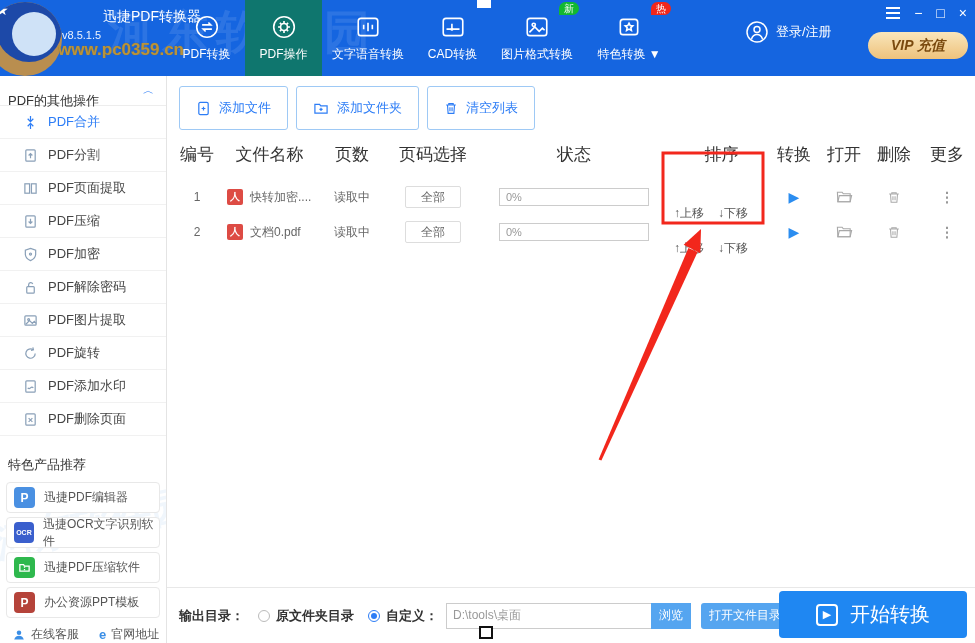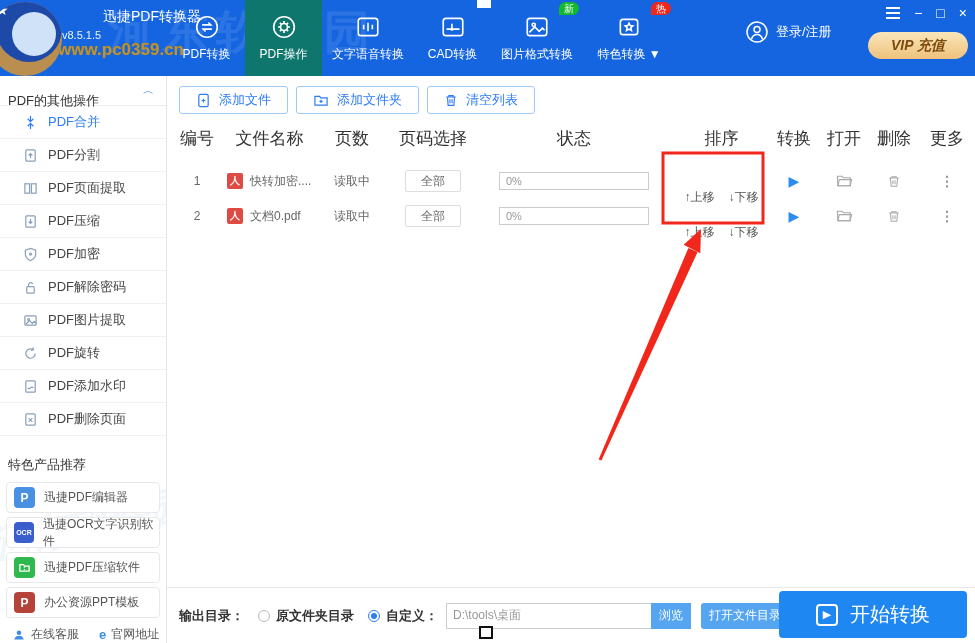--- a/index.html
+++ b/index.html
@@ -50,31 +50,31 @@
   .promo-title { margin-top:16px; padding-left:8px; font-size:13px; color:#333; height:26px; line-height:26px; }
   .product { display:flex; align-items:center; gap:9px; margin:4px 6px; height:31px; border:1px solid #e8e8e8; border-radius:4px; padding-left:7px; cursor:pointer; background:#fff; position:relative; z-index:2; }
   .product .p-icon { width:21px; height:21px; border-radius:4px; display:flex; align-items:center; justify-content:center; color:#fff; font-weight:bold; }
   .product .p-label { font-size:12px; color:#555; }
   .side-foot { display:flex; gap:20px; padding-left:12px; margin-top:8px; position:relative; z-index:2; }
   .side-link { display:flex; align-items:center; gap:5px; font-size:12px; color:#555; cursor:pointer; }
 
   
   .main { position:relative; flex:1; background:#fff; }
   .toolbar { display:flex; gap:8px; padding:10px 0 0 12px; }
-  .tool-btn { display:flex; align-items:center; gap:8px; height:28px; padding:0 16px; border:1px solid #9ec9f5; border-radius:3px; color:#2d7df6; font-size:13px; background:#fff; cursor:pointer; }
+  .tool-btn { display:flex; align-items:center; gap:8px; height:44px; padding:0 16px; border:1px solid #9ec9f5; border-radius:3px; color:#2d7df6; font-size:13px; background:#fff; cursor:pointer; }
   .grid-row { display:grid; grid-template-columns:60px 85px 80px 82px 200px 95px 50px 50px 50px 1fr; align-items:center; }
   .thead { height:36px; margin-top:6px; font-size:17px; color:#333; }
   .thead > div { text-align:center; }
   .trow { height:35px; font-size:12px; color:#666; }
   .c-center { text-align:center; }
   .namecell { display:flex; align-items:center; gap:7px; }
   .pdf-ic { width:16px; height:16px; background:#dd4b44; border-radius:2px; color:#fff; display:flex; align-items:center; justify-content:center; font-size:10px; font-weight:bold; }
   .sel-btn { display:block; width:56px; height:22px; line-height:20px; margin:0 auto; border:1px solid #ddd; border-radius:2px; background:#fff; color:#666; font-size:12px; text-align:center; cursor:pointer; }
   .progress { width:150px; height:18px; border:1px solid #ccc; margin:0 auto; background:#fff; font-size:11px; color:#999; line-height:16px; padding-left:6px; }
-  .sortcell { display:flex; justify-content:center; gap:14px; font-size:12px; color:#555;margin-top:33px; }
+  .sortcell { display:flex; justify-content:flex-start; gap:14px; font-size:12px; color:#555;margin-top:33px; }
   .sortcell span { cursor:pointer; white-space:nowrap; }
   .play-glyph { color:#2b8df0; font-size:14px; cursor:pointer; text-align:center; }
   .icon-btn { display:flex; justify-content:center; cursor:pointer; color:#a9a9a9; }
   .more-glyph { color:#999; font-size:14px; font-weight:bold; text-align:center; cursor:pointer; }
 
   
   .bottombar { position:absolute; left:0; bottom:0; width:100%; height:56px; border-top:1px solid #e8e8e8; background:#fff; display:flex; align-items:center; padding-left:12px; }
   .ob-label { font-size:13px; font-weight:bold; color:#333; }
   .radio { width:12px; height:12px; border:1px solid #bbb; border-radius:50%; margin:0 6px 0 14px; position:relative; cursor:pointer; }
   .radio.sel { border-color:#2d7df6; }

